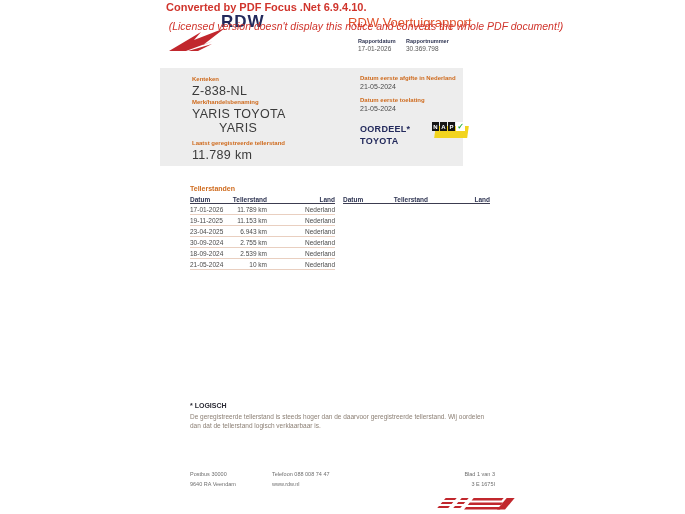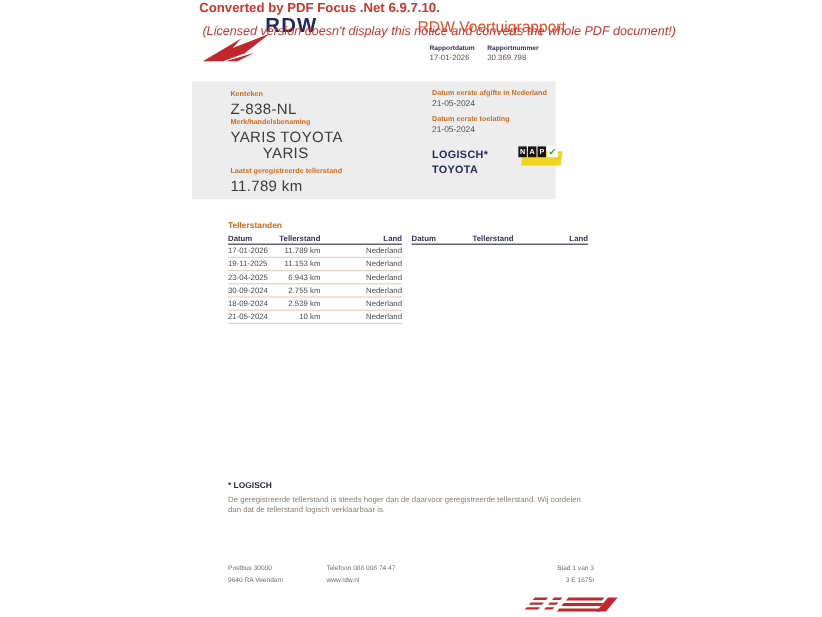--- a/index.html
+++ b/index.html
@@ -102,21 +102,21 @@
   .footer-col{position:absolute;top:469px;font-size:5.5px;line-height:10px;color:#6f6f6f;}
   .f1{left:190px;} .f2{left:272px;}
   .f3{left:390px;width:105px;text-align:right;}
   .bottom-logo{position:absolute;left:428px;top:497px;}
 </style>
 </head>
 <body>
 
 <div class="page">
 
-  <div class="notice-line1">Converted by PDF Focus .Net 6.9.7.10.</div>
+  <div class="notice-line1">Converted by PDF Focus .Net 6.9.4.10.</div>
   <div class="notice-line2">(Licensed version doesn't display this notice and converts the whole PDF document!)</div>
 
   <div class="rdw-wordmark">RDW</div>
   <svg class="rdw-swoosh" width="62" height="26" viewBox="0 0 62 26">
     <path d="M1 25 L33 6 L26 14 L57 2 L35 19 L45 15 L18 25 Z" fill="#c1272d"></path>
     <path d="M20 25 L44 18 L30 25 Z" fill="#c1272d"></path>
   </svg>
   <div class="report-title">RDW Voertuigrapport</div>
 
   <div class="meta-label pos-date">Rapportdatum</div>
@@ -132,21 +132,21 @@
     <div class="big-val" style="left:32px;top:53px;margin-left:27px;">YARIS</div>
     <div class="lbl" style="left:32px;top:72px;">Laatst geregistreerde tellerstand</div>
     <div class="big-val" style="left:32px;top:80px;">11.789 km</div>
 
     <div class="lbl" style="left:200px;top:7px;">Datum eerste afgifte in Nederland</div>
     <div class="sm-val" style="left:200px;top:15px;">21-05-2024</div>
     <div class="lbl" style="left:200px;top:29px;">Datum eerste toelating</div>
     <div class="sm-val" style="left:200px;top:37px;">21-05-2024</div>
 
     <div class="oordeel">
-      <span>LOGISCH*</span><br>
+      <span>OORDEEL*</span><br>
       <span>TOYOTA</span>
     </div>
 
     <div class="nap">
       <div class="nap-yellow"></div>
       <div class="nap-tiles">
         <div class="nap-tile">N</div>
         <div class="nap-tile">A</div>
         <div class="nap-tile">P</div>
         <div class="nap-check">✓</div>

